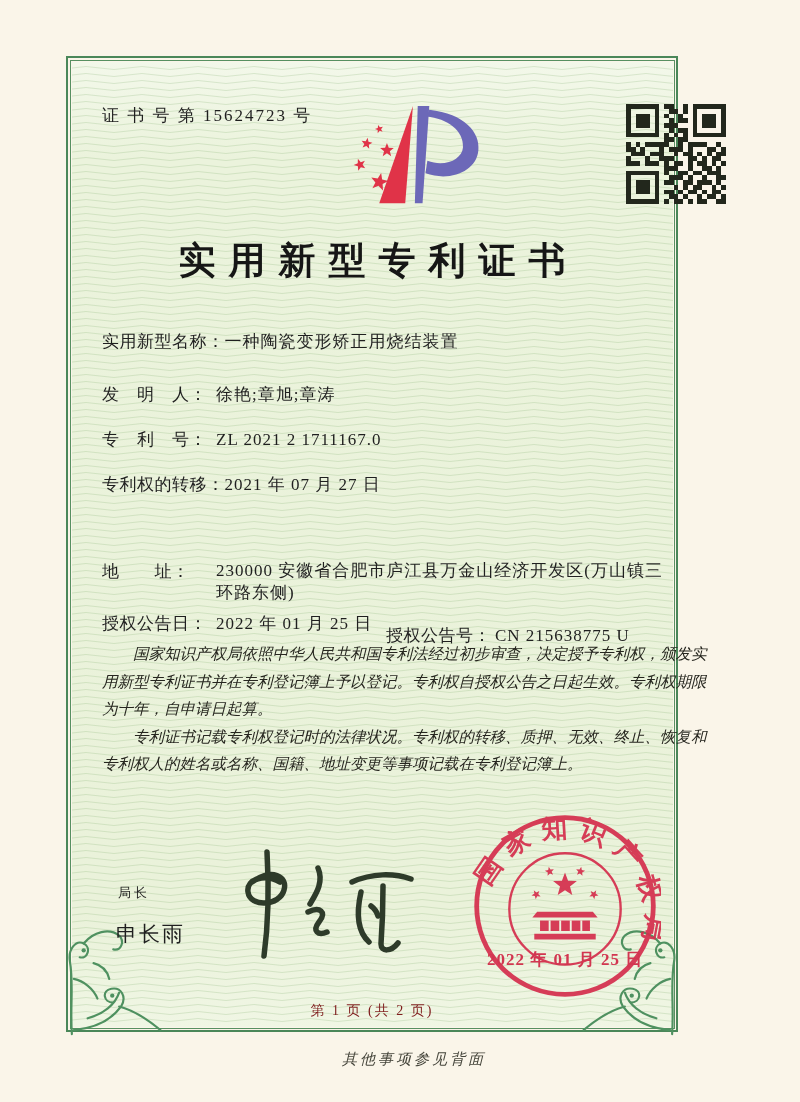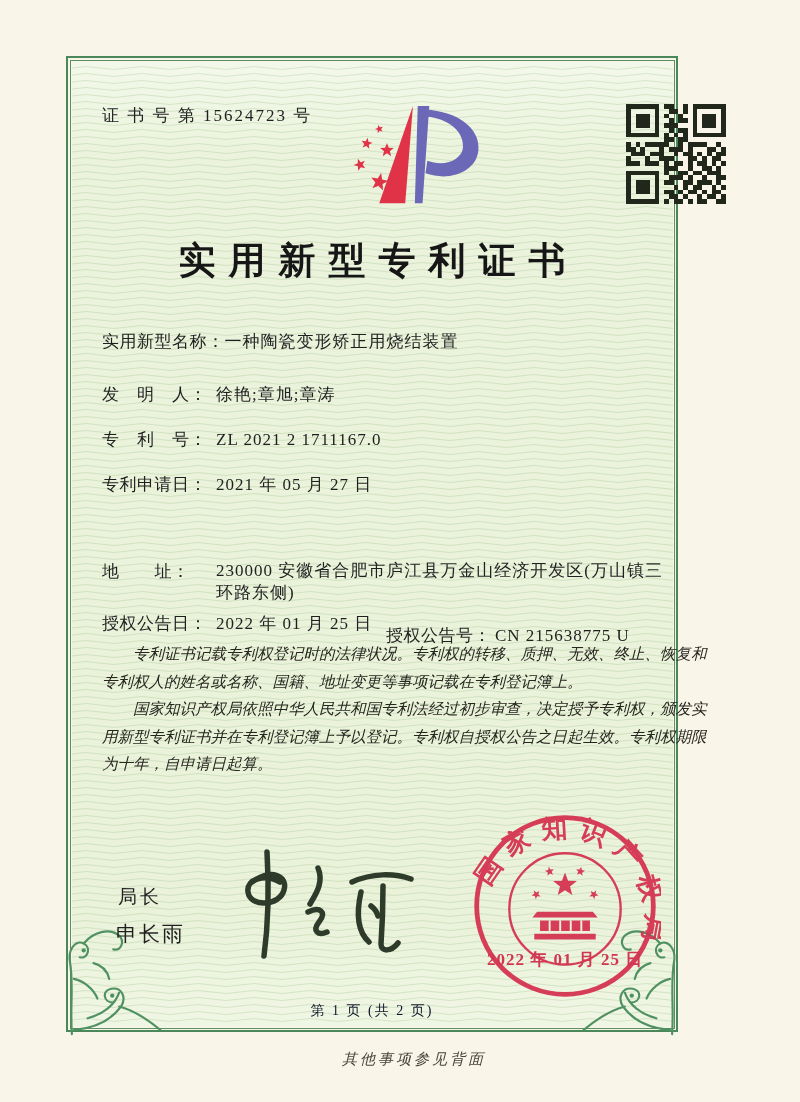--- a/index.html
+++ b/index.html
@@ -34,31 +34,31 @@
   .field .value{letter-spacing:1px;}
   .addr-block{display:inline-block;vertical-align:top;white-space:normal;width:480px;line-height:22px;}
   .addr-block span{display:block;}
   .grant-pair2{position:absolute;left:284px;top:0;white-space:nowrap;margin-top:12px;}
   .grant-pair2 .label{min-width:0;margin-right:4px;}
 
   .paras{position:absolute;left:36px;top:584px;width:608px;z-index:4;
     font-size:15.5px;line-height:27.5px;font-style:italic;color:#26261f;}
   .paras p{margin:0;text-indent:2em;}
 
-  .sig-title{position:absolute;left:52px;top:828px;font-size:19px;letter-spacing:3px;z-index:4;}
+  .sig-title{position:absolute;left:52px;top:828px;font-size:13px;letter-spacing:3px;z-index:4;}
   .sig-name{position:absolute;left:50px;top:864px;font-size:21px;letter-spacing:2px;z-index:4;}
   .signature{position:absolute;left:148px;top:790px;width:232px;height:120px;z-index:4;}
   .signature path{stroke:#2e3b2a;fill:none;stroke-width:5.5;stroke-linecap:round;stroke-linejoin:round;}
 
   .seal{position:absolute;left:403px;top:754px;width:192px;height:192px;z-index:4;opacity:.93;}
   .seal-date{
     position:absolute;left:403px;top:892px;width:192px;text-align:center;z-index:5;
     color:#d23650;font-weight:bold;font-size:17px;letter-spacing:1px;white-space:nowrap;
   }
-  .footer-page{position:absolute;left:0;right:0;top:946px;text-align:center;font-size:14px;letter-spacing:2px;z-index:4;color:#0f172a;}
+  .footer-page{position:absolute;left:0;right:0;top:946px;text-align:center;font-size:14px;letter-spacing:2px;z-index:4;color:#7f1d1d;}
   .back-note{position:absolute;left:0;right:0;top:1050px;text-align:center;font-size:15px;font-style:italic;letter-spacing:3px;color:#45453b;padding-left:28px;}
 </style>
 </head>
 <body>
 
 <div class="certificate">
   <div class="frame-outer"></div>
   <div class="frame-inner"></div>
 
   <div class="paper">
@@ -496,35 +496,35 @@
   <div class="field" style="top:274px">
     <span class="label">实用新型名称：</span><span class="value">一种陶瓷变形矫正用烧结装置</span>
   </div>
   <div class="field" style="top:327px">
     <span class="label">发　明　人：</span><span class="value">徐艳;章旭;章涛</span>
   </div>
   <div class="field" style="top:372px">
     <span class="label">专　利　号：</span><span class="value">ZL 2021 2 1711167.0</span>
   </div>
   <div class="field" style="top:417px">
-    <span class="label">专利申请日：</span><span class="value">2021 年 05 月 27 日</span>
+    <span class="label">专利权的转移：</span><span class="value">2021 年 07 月 27 日</span>
   </div>
   <div class="field" style="top:504px">
     <span class="label">地　　址：</span><span class="value addr-block"><span>230000 安徽省合肥市庐江县万金山经济开发区(万山镇三</span><span>环路东侧)</span></span>
   </div>
   <div class="field" style="top:556px">
     <span class="label">授权公告日：</span><span class="value">2022 年 01 月 25 日</span>
     <span class="grant-pair2">
       <span class="label">授权公告号：</span><span class="value">CN 215638775 U</span>
     </span>
   </div>
 
   <div class="paras">
+    <p>国家知识产权局依照中华人民共和国专利法经过初步审查，决定授予专利权，颁发实用新型专利证书并在专利登记簿上予以登记。专利权自授权公告之日起生效。专利权期限为十年，自申请日起算。</p>
     <p>专利证书记载专利权登记时的法律状况。专利权的转移、质押、无效、终止、恢复和专利权人的姓名或名称、国籍、地址变更等事项记载在专利登记簿上。</p>
-    <p>国家知识产权局依照中华人民共和国专利法经过初步审查，决定授予专利权，颁发实用新型专利证书并在专利登记簿上予以登记。专利权自授权公告之日起生效。专利权期限为十年，自申请日起算。</p>
   </div>
 
   <div class="sig-title">局长</div>
   <div class="sig-name">申长雨</div>
 
   <svg class="signature" viewBox="0 0 232 120">
     <path d="M38 36 C58 22 74 30 70 44 C66 60 36 62 34 46 C32 32 52 28 66 36"></path>
     <path d="M53 6 C55 40 54 80 50 110"></path>
     <path d="M104 22 C110 36 102 48 96 58"></path>
     <path d="M94 66 C106 60 113 66 105 76 C98 85 104 90 113 86"></path>

